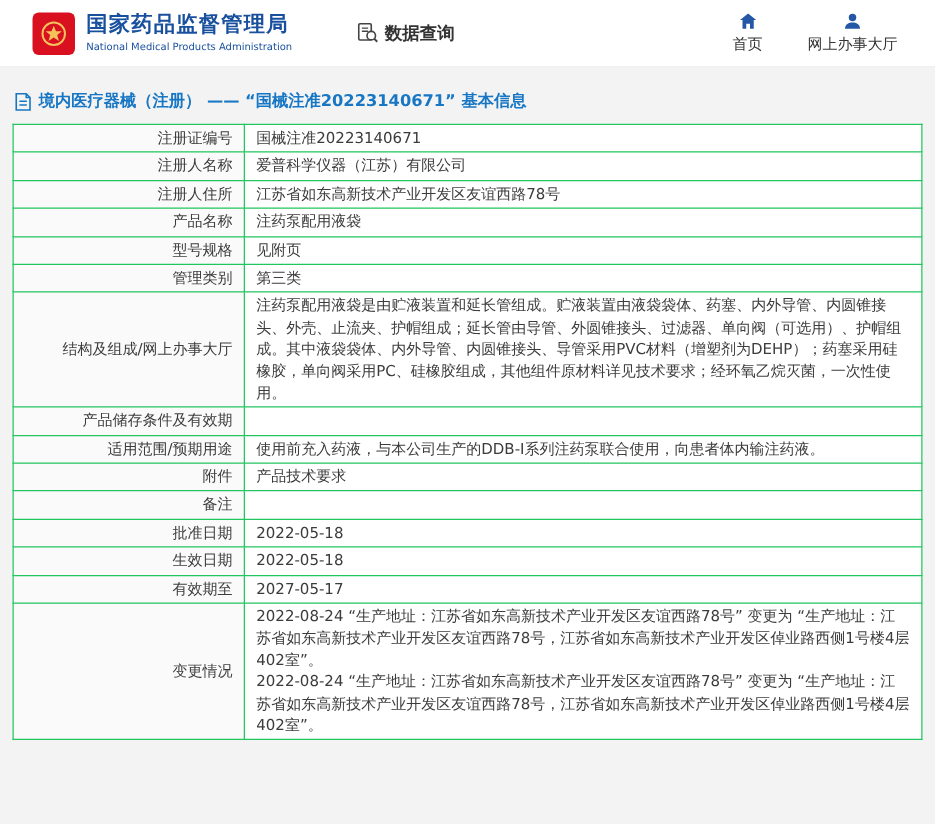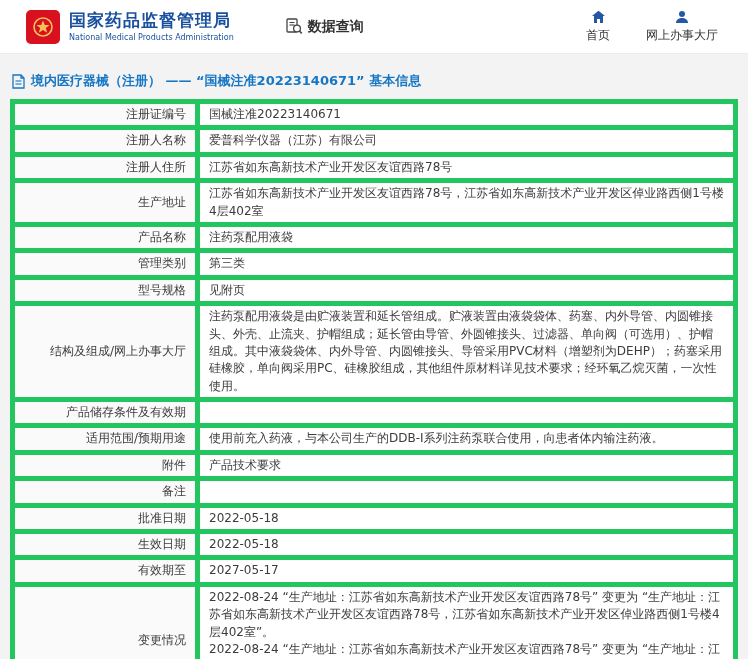--- a/index.html
+++ b/index.html
@@ -52,21 +52,21 @@
     margin: 8px 0 9px 2px;
   }
 
   table.info-table {
     width: 728px;
     border-collapse: collapse;
     background: #ffffff;
     table-layout: fixed;
   }
   .info-table td {
-    border: 5px solid #22c55e;
+    border: 1px solid #22c55e;
     font-size: 12px;
     color: #3c3c3c;
     padding: 2px 9px;
     line-height: 1.45;
     vertical-align: middle;
     height: 21px;
   }
   td.cell-label {
     width: 185px;
     text-align: right;
@@ -143,34 +143,30 @@
   </tr>
         <tr>
     <td class="cell-label">注册人名称</td>
     <td class="cell-value">爱普科学仪器（江苏）有限公司</td>
   </tr>
         <tr>
     <td class="cell-label">注册人住所</td>
     <td class="cell-value">江苏省如东高新技术产业开发区友谊西路78号</td>
   </tr>
         <tr>
-    <td class="cell-label">生产地址</td>
-    <td class="cell-value">江苏省如东高新技术产业开发区友谊西路78号，江苏省如东高新技术产业开发区倬业路西侧1号楼4层402室</td>
-  </tr>
-        <tr>
     <td class="cell-label">产品名称</td>
     <td class="cell-value">注药泵配用液袋</td>
   </tr>
         <tr>
+    <td class="cell-label">型号规格</td>
+    <td class="cell-value">见附页</td>
+  </tr>
+        <tr>
     <td class="cell-label">管理类别</td>
     <td class="cell-value">第三类</td>
-  </tr>
-        <tr>
-    <td class="cell-label">型号规格</td>
-    <td class="cell-value">见附页</td>
   </tr>
         <tr>
     <td class="cell-label">结构及组成/网上办事大厅</td>
     <td class="cell-value">注药泵配用液袋是由贮液装置和延长管组成。贮液装置由液袋袋体、药塞、内外导管、内圆锥接头、外壳、止流夹、护帽组成；延长管由导管、外圆锥接头、过滤器、单向阀（可选用）、护帽组成。其中液袋袋体、内外导管、内圆锥接头、导管采用PVC材料（增塑剂为DEHP）；药塞采用硅橡胶，单向阀采用PC、硅橡胶组成，其他组件原材料详见技术要求；经环氧乙烷灭菌，一次性使用。</td>
   </tr>
         <tr>
     <td class="cell-label">产品储存条件及有效期</td>
     <td class="cell-value"></td>
   </tr>
         <tr>

